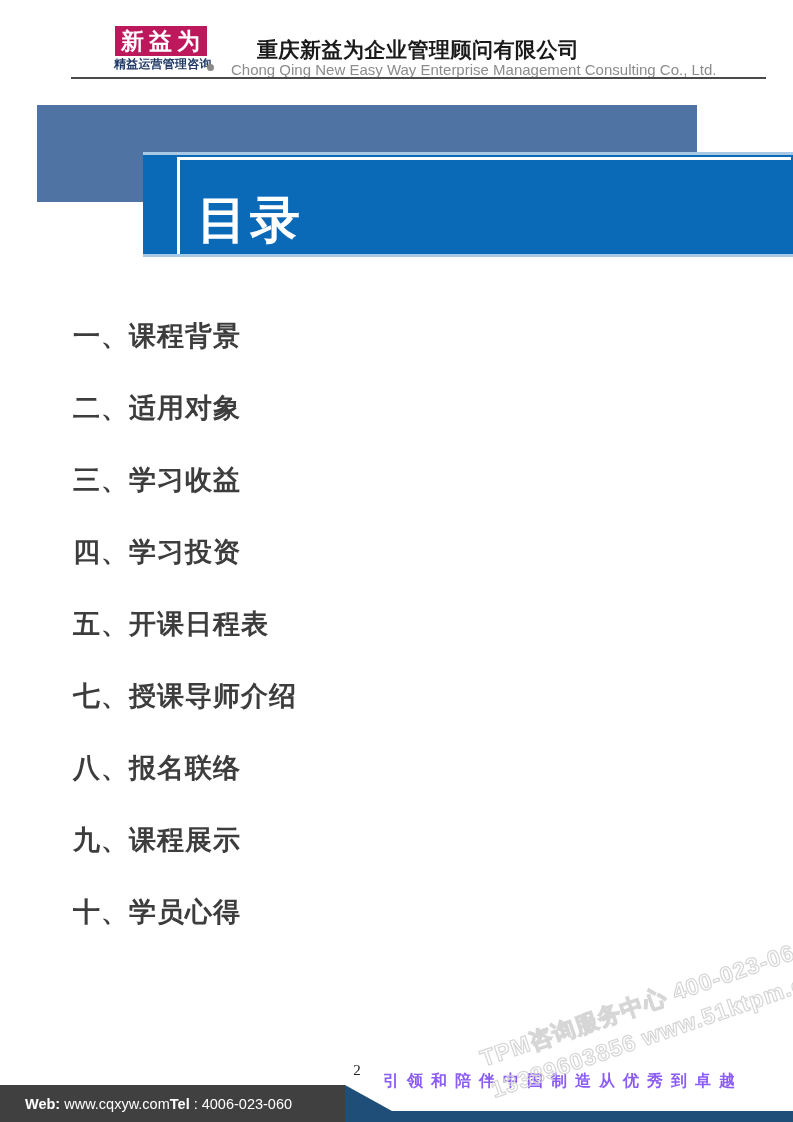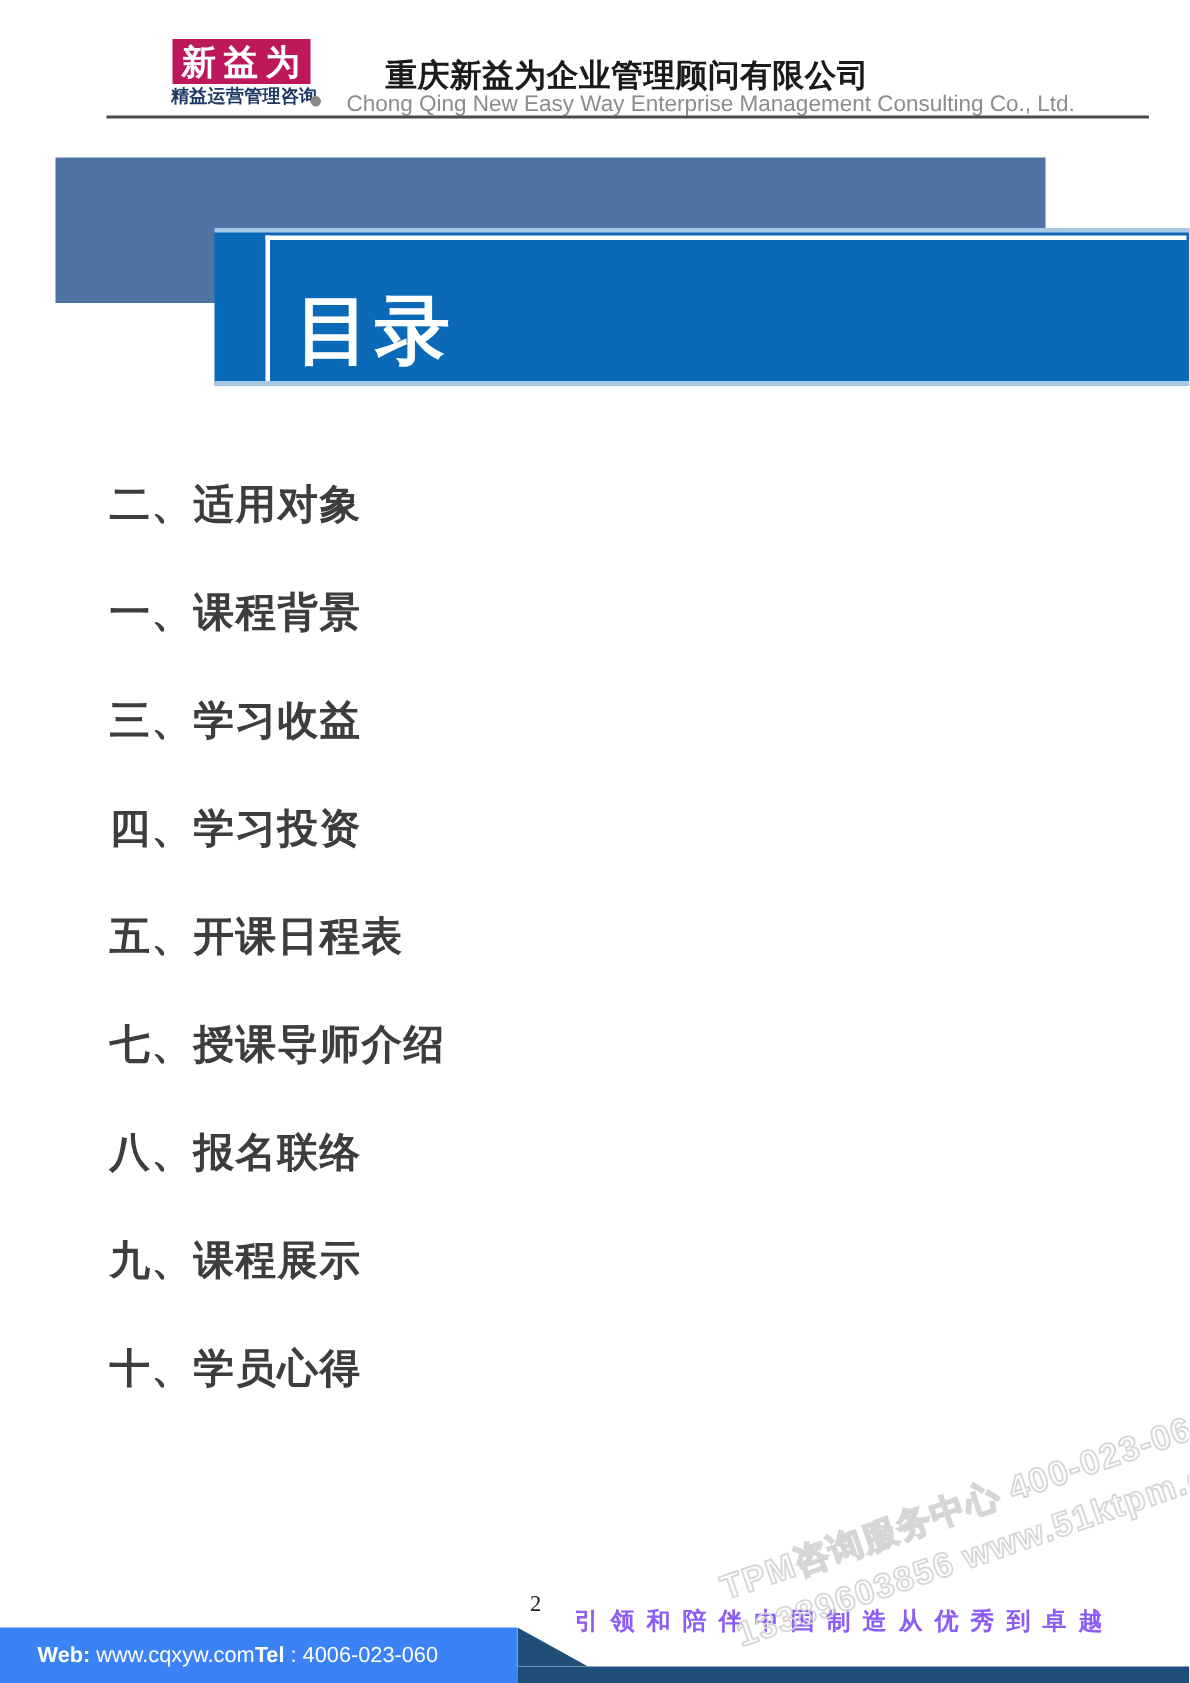--- a/index.html
+++ b/index.html
@@ -34,21 +34,21 @@
             line-height:26px;height:26px;margin-bottom:46px;white-space:nowrap;}
 
   
   .watermark{position:absolute;left:476px;top:1044px;transform:rotate(-19deg);transform-origin:0 0;
              z-index:6;font-weight:bold;font-size:23px;line-height:33px;letter-spacing:1px;
              color:transparent;-webkit-text-stroke:1.2px #d6d6d6;white-space:nowrap;pointer-events:none;}
 
   
   .page-number{position:absolute;left:346px;top:1062px;width:22px;text-align:center;
                font-family:"Liberation Serif",serif;font-size:15px;color:#222222;z-index:3;}
-  .footer-left{position:absolute;left:0;top:1085px;width:345px;height:37px;background:#3b82f6;
+  .footer-left{position:absolute;left:0;top:1085px;width:345px;height:37px;background:#404040;
                display:flex;align-items:center;z-index:4;}
   .footer-text{padding-left:25px;color:#ffffff;font-size:14.5px;white-space:nowrap;}
   .footer-text .b{font-weight:bold;}
   .footer-wedge{position:absolute;left:345px;top:1085px;width:47px;height:26px;z-index:4;}
   .footer-strip{position:absolute;left:345px;top:1111px;width:448px;height:11px;background:#1F4E79;z-index:4;}
   .footer-slogan{position:absolute;left:383px;top:1071px;font-size:16px;font-weight:bold;color:#8b5cf6;
                  letter-spacing:8px;white-space:nowrap;z-index:5;}
 </style>
 </head>
 <body>
@@ -65,22 +65,22 @@
   <div class="header-rule"></div>
 
   <div class="banner-steel"></div>
   <div class="banner-blue">
     <div class="banner-hline"></div>
     <div class="banner-vline"></div>
     <div class="banner-title">目录</div>
   </div>
 
   <div class="toc">
+    <div class="toc-item">一、课程背景</div>
     <div class="toc-item">二、适用对象</div>
-    <div class="toc-item">一、课程背景</div>
     <div class="toc-item">三、学习收益</div>
     <div class="toc-item">四、学习投资</div>
     <div class="toc-item">五、开课日程表</div>
     <div class="toc-item">七、授课导师介绍</div>
     <div class="toc-item">八、报名联络</div>
     <div class="toc-item">九、课程展示</div>
     <div class="toc-item">十、学员心得</div>
   </div>
 
   <div class="watermark">

